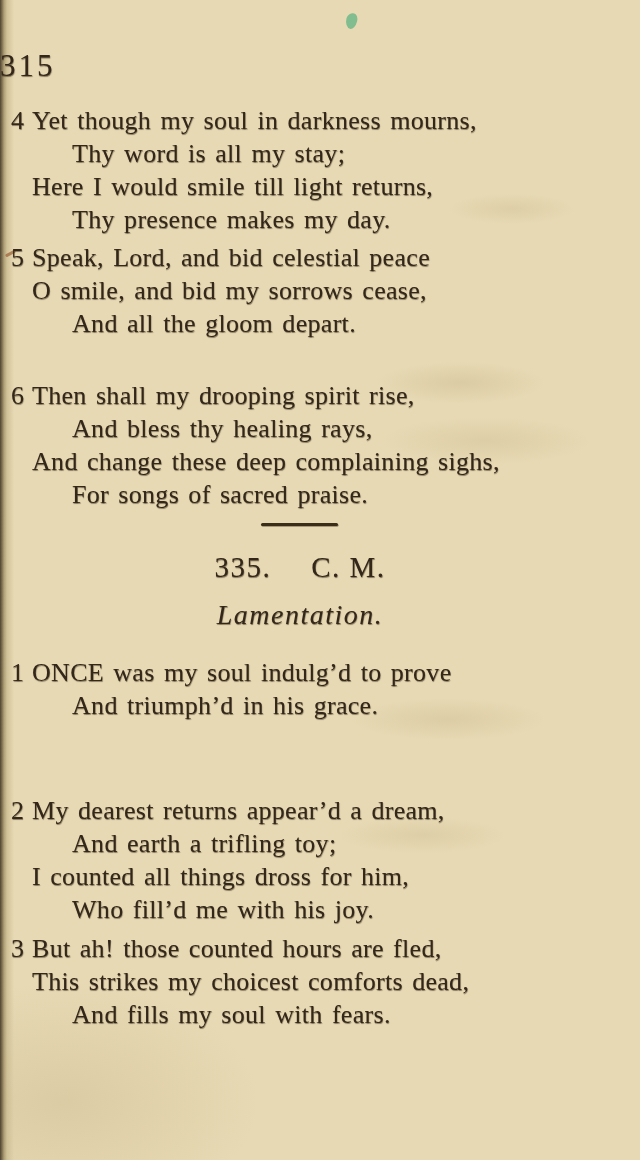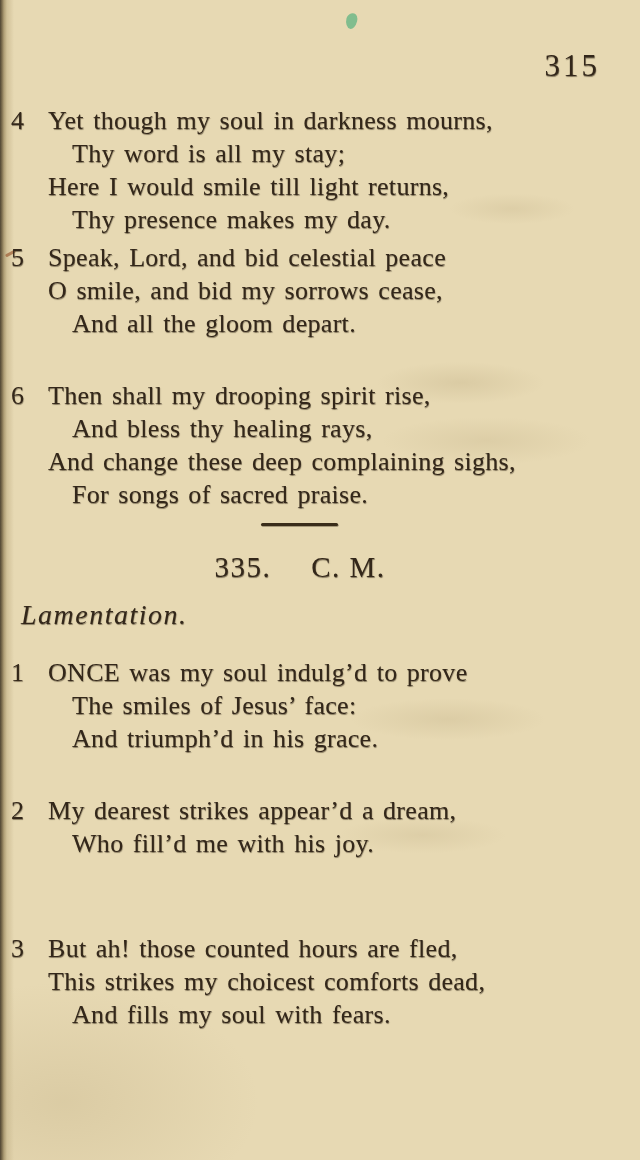--- a/index.html
+++ b/index.html
@@ -59,42 +59,42 @@
     width: 11px; height: 3px;
     background: #9c5f38;
     border-radius: 2px;
     transform: rotate(-28deg);
     opacity: 0.7;
   }
   .page-number {
     position: absolute;
     top: 48px; left: 0;
     width: 600px;
-    text-align: right;
+    text-align: left;
     font-size: 31px;
     letter-spacing: 3px;
     text-shadow: 0.6px 0.8px 0.9px rgba(43,32,16,0.55);
   }
   .stanza {
     position: absolute;
     left: 0;
     width: 640px;
     font-size: 26px;
     line-height: 33px;
     letter-spacing: 0.3px;
     word-spacing: 2.5px;
     text-shadow: 0.5px 0.7px 0.8px rgba(43,32,16,0.5);
   }
   .vnum {
     position: absolute;
     left: 11px;
     top: 0;
     line-height: 33px;
   }
-  .line.a { padding-left: 48px; font-family: Liberation Serif, serif; }
+  .line.a { padding-left: 32px; font-family: Liberation Serif, serif; }
   .line.b { padding-left: 72px; }
   .divider {
     position: absolute;
     top: 523px;
     left: 261px;
     width: 77px;
     height: 3px;
     background: #3a2d1a;
     border-radius: 2px;
     box-shadow: 0.5px 0.7px 0.6px rgba(43,32,16,0.45);
@@ -107,25 +107,25 @@
     justify-content: center;
     gap: 40px;
     font-size: 29px;
     letter-spacing: 1.5px;
     text-shadow: 0.6px 0.8px 0.9px rgba(43,32,16,0.55);
   }
   .hymn-title {
     position: absolute;
     top: 599px; left: 0;
     width: 600px;
+    text-align: center;
     font-style: italic;
     font-size: 28px;
     letter-spacing: 1.5px;
     text-shadow: 0.5px 0.7px 0.8px rgba(43,32,16,0.5);
-    padding-left: 21px;
   }
 </style>
 </head>
 <body>
 
 <div class="page">
 
   <div class="left-edge"></div>
   <div class="stain-green"></div>
   <div class="stain-red"></div>
@@ -160,27 +160,28 @@
   <div class="hymn-heading">
     <span>335.</span>
     <span>C. M.</span>
   </div>
 
   <div class="hymn-title">Lamentation.</div>
 
   <section class="stanza" style="top:656px">
     <span class="vnum">1</span>
     <div class="line a">ONCE was my soul indulg’d to prove</div>
-    <div class="line b">The smiles of Jesus’ face:</div>
     <div class="line b">And triumph’d in his grace.</div>
   </section>
 
   <section class="stanza" style="top:794px">
     <span class="vnum">2</span>
-    <div class="line a">My dearest strikes appear’d a dream,</div>
+    <div class="line a">My dearest returns appear’d a dream,</div>
+    <div class="line b">And earth a trifling toy;</div>
+    <div class="line a">I counted all things dross for him,</div>
     <div class="line b">Who fill’d me with his joy.</div>
   </section>
 
   <section class="stanza" style="top:932px">
     <span class="vnum">3</span>
     <div class="line a">But ah! those counted hours are fled,</div>
     <div class="line a">This strikes my choicest comforts dead,</div>
     <div class="line b">And fills my soul with fears.</div>
   </section>
 

